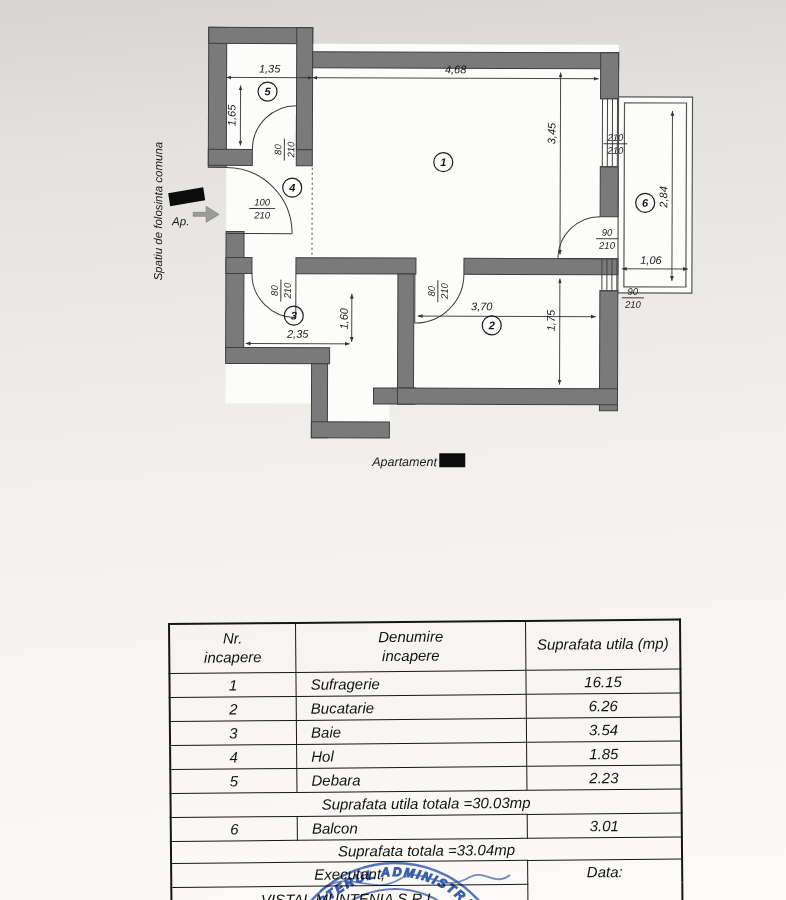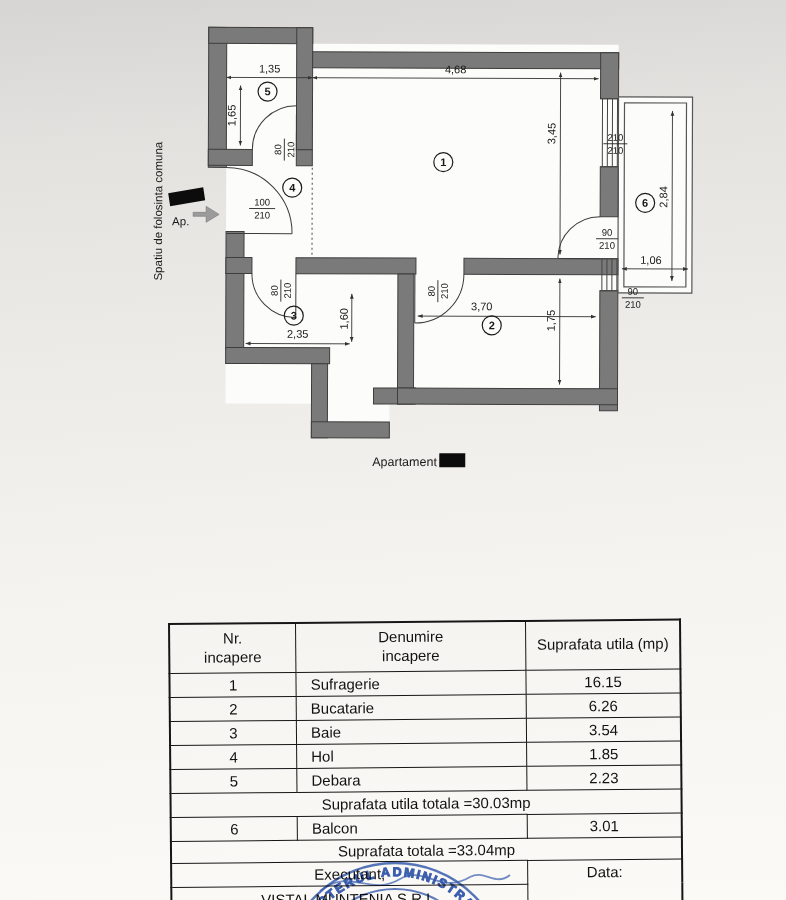--- a/index.html
+++ b/index.html
@@ -2,20 +2,21 @@
 <html><head>
 <meta charset="utf-8">
 <style>
   * { margin:0; padding:0; box-sizing:border-box; }
   html,body { width:786px; height:900px; }
   body { font-family:"Liberation Sans", sans-serif; background:#9a9a9a; }
 
   .page {
     position:relative; width:786px; height:900px; overflow:hidden;
     background:linear-gradient(176deg,#d6d5d3 0%, #e4e2df 16%, #edebe8 38%, #f5f3f0 62%, #fbfaf7 100%);
+    font-style:italic;
   }
 
   .plan-svg { position:absolute; left:0; top:0; transform:rotate(0.2deg); }
 
   svg text { fill:#191919; }
   .dim-text  { font-size:11px; text-anchor:middle; }
   .frac text { font-size:9.5px; text-anchor:middle; }
   .frac line { stroke:#222; stroke-width:0.9; }
   .roomnum text { font-size:11px; text-anchor:middle; font-weight:bold; }
   .roomnum circle { fill:none; stroke:#1c1c1c; stroke-width:1.2; }

